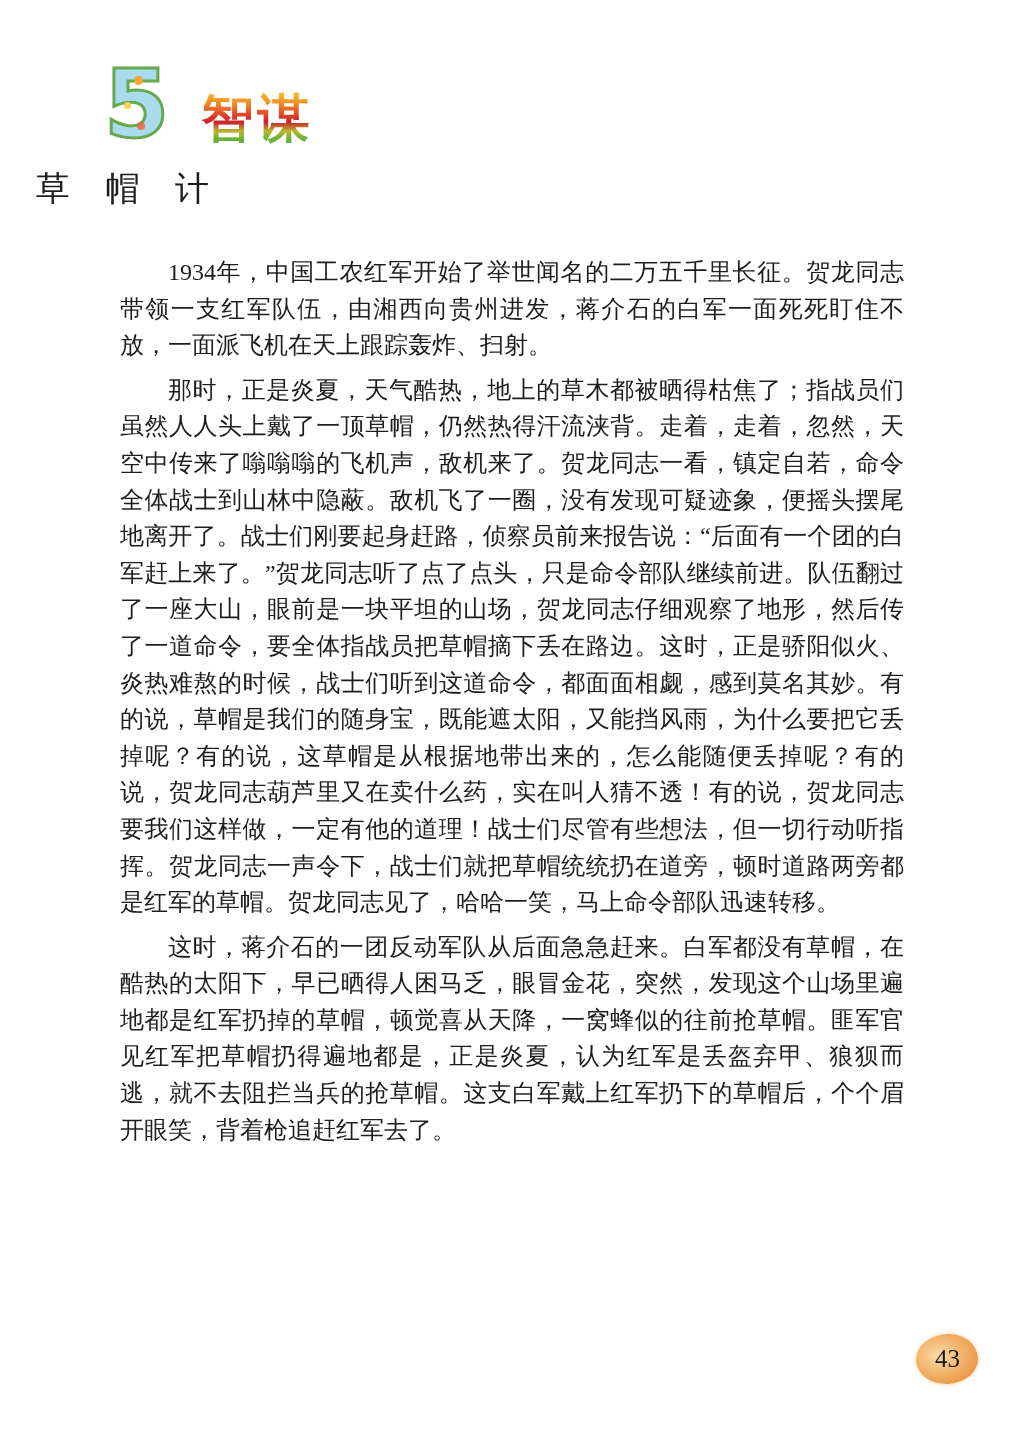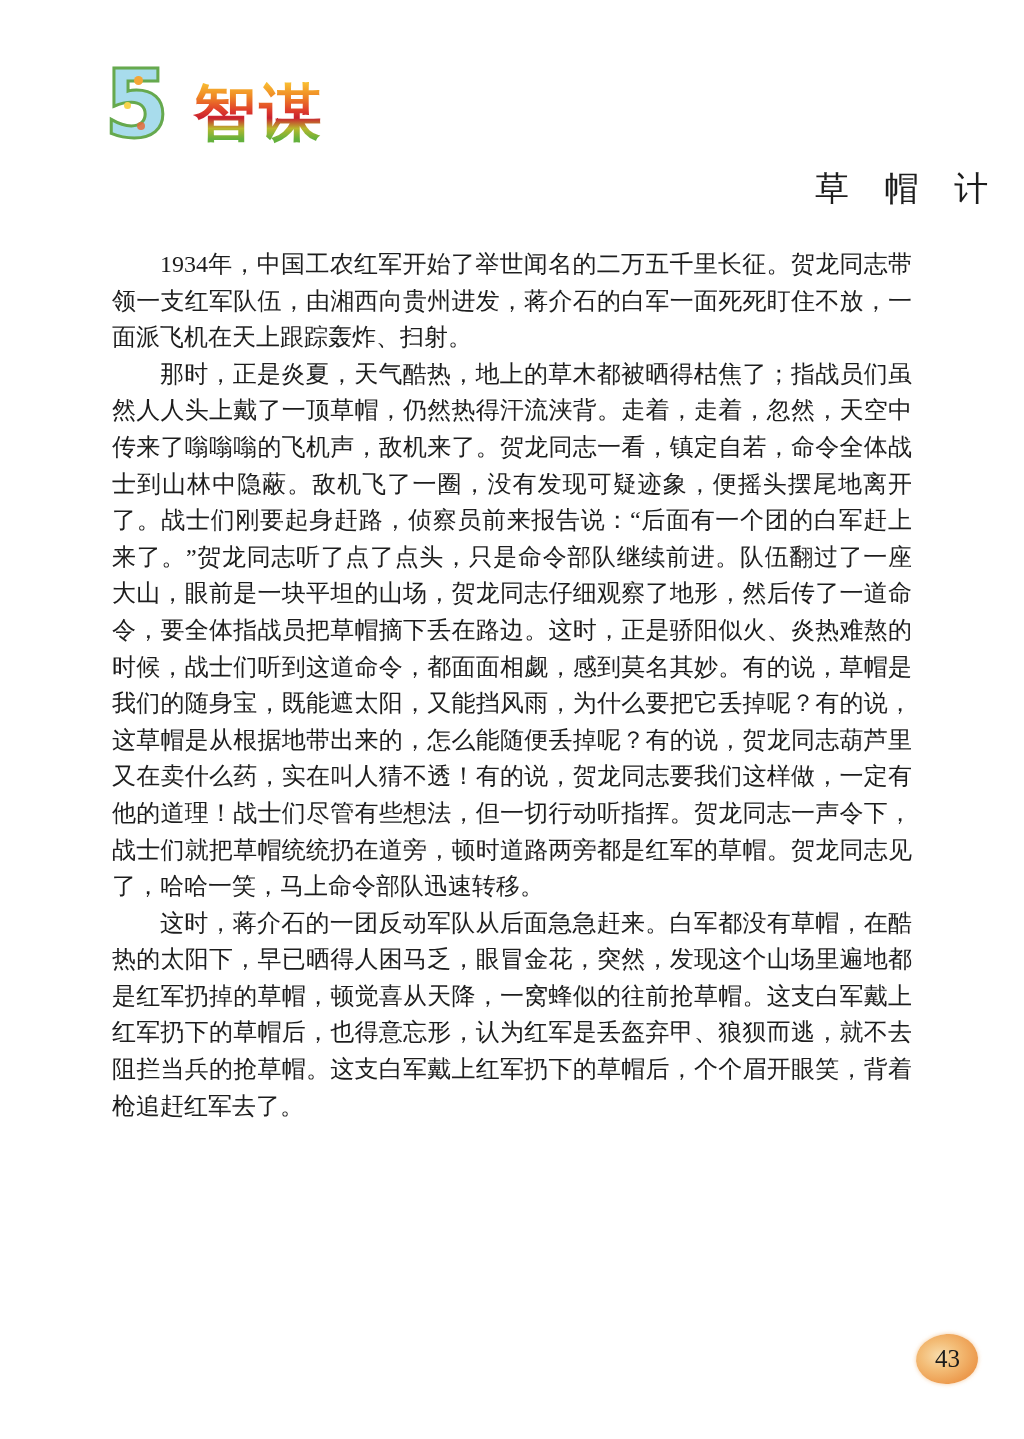--- a/index.html
+++ b/index.html
@@ -47,23 +47,23 @@
     position: absolute;
     border-radius: 50%;
     pointer-events: none;
   }
   .num-dot.d1 { width: 9px; height: 9px; left: 30px; top: 14px; background: #f4a636; }
   .num-dot.d2 { width: 7px; height: 7px; left: 20px; top: 40px; background: #f8d44c; }
   .num-dot.d3 { width: 8px; height: 8px; left: 33px; top: 60px; background: #e56a3a; opacity: .85; }
   .unit-title {
     font-family: Liberation Sans, sans-serif;
     font-weight: bold;
-    font-size: 62px;
+    font-size: 52px;
     line-height: 1;
-    margin-left: 24px;
+    margin-left: 32px;
     margin-bottom: 4px;
     letter-spacing: 4px;
     background: linear-gradient(180deg,
       var(--unit-title-gradient-top, #f9c133) 0%,
       #f08c26 22%,
       #e0402b 45%,
       var(--unit-title-gradient-middle, #c9202f) 58%,
       #b9b82e 75%,
       var(--unit-title-gradient-bottom, #64b13c) 92%);
     -webkit-background-clip: text;
@@ -72,42 +72,42 @@
     -webkit-text-fill-color: transparent;
   }
 
   
   .lesson-title {
     position: absolute;
     left: 0;
     right: 0;
     top: 167px;
     margin: 0;
-    text-align: right;
+    text-align: left;
     font-weight: normal;
     font-size: 34px;
     line-height: 44px;
     letter-spacing: 1.05em;
     padding-left: 1.05em; 
     color: var(--body-text, #1d1d1d);
   }
 
   
   .body-text {
     position: absolute;
     left: 112px;
     top: 246px;
     width: 800px;
     font-size: 24px;
     line-height: 36.6px;
     color: var(--body-text, #1d1d1d);
     text-align: justify;
   }
   .body-text p {
-    margin: 0;
+    margin: 8px;
     text-indent: 2em;
   }
 
   
   .page-badge {
     position: absolute;
     left: 916px;
     top: 1334px;
     width: 62px;
     height: 50px;
@@ -147,20 +147,20 @@
       <span class="num-dot d3"></span>
     </span>
     <span class="unit-title">智谋</span>
   </header>
 
   <h1 class="lesson-title">草帽计</h1>
 
   <article class="body-text">
     <p>1934年，中国工农红军开始了举世闻名的二万五千里长征。贺龙同志带领一支红军队伍，由湘西向贵州进发，蒋介石的白军一面死死盯住不放，一面派飞机在天上跟踪轰炸、扫射。</p>
     <p>那时，正是炎夏，天气酷热，地上的草木都被晒得枯焦了；指战员们虽然人人头上戴了一顶草帽，仍然热得汗流浃背。走着，走着，忽然，天空中传来了嗡嗡嗡的飞机声，敌机来了。贺龙同志一看，镇定自若，命令全体战士到山林中隐蔽。敌机飞了一圈，没有发现可疑迹象，便摇头摆尾地离开了。战士们刚要起身赶路，侦察员前来报告说：“后面有一个团的白军赶上来了。”贺龙同志听了点了点头，只是命令部队继续前进。队伍翻过了一座大山，眼前是一块平坦的山场，贺龙同志仔细观察了地形，然后传了一道命令，要全体指战员把草帽摘下丢在路边。这时，正是骄阳似火、炎热难熬的时候，战士们听到这道命令，都面面相觑，感到莫名其妙。有的说，草帽是我们的随身宝，既能遮太阳，又能挡风雨，为什么要把它丢掉呢？有的说，这草帽是从根据地带出来的，怎么能随便丢掉呢？有的说，贺龙同志葫芦里又在卖什么药，实在叫人猜不透！有的说，贺龙同志要我们这样做，一定有他的道理！战士们尽管有些想法，但一切行动听指挥。贺龙同志一声令下，战士们就把草帽统统扔在道旁，顿时道路两旁都是红军的草帽。贺龙同志见了，哈哈一笑，马上命令部队迅速转移。</p>
-    <p>这时，蒋介石的一团反动军队从后面急急赶来。白军都没有草帽，在酷热的太阳下，早已晒得人困马乏，眼冒金花，突然，发现这个山场里遍地都是红军扔掉的草帽，顿觉喜从天降，一窝蜂似的往前抢草帽。这支白军戴上红军扔下的草帽后，也得意忘形，认为红军是丢盔弃甲、狼狈而逃，就不去阻拦当兵的抢草帽。这支白军戴上红军扔下的草帽后，个个眉开眼笑，背着枪追赶红军去了。</p>
+    <p>这时，蒋介石的一团反动军队从后面急急赶来。白军都没有草帽，在酷热的太阳下，早已晒得人困马乏，眼冒金花，突然，发现这个山场里遍地都是红军扔掉的草帽，顿觉喜从天降，一窝蜂似的往前抢草帽。匪军官见红军把草帽扔得遍地都是，正是炎夏，认为红军是丢盔弃甲、狼狈而逃，就不去阻拦当兵的抢草帽。这支白军戴上红军扔下的草帽后，个个眉开眼笑，背着枪追赶红军去了。</p>
   </article>
 
   <div class="page-badge">
     <span>43</span>
   </div>
 
 </div>
 
 </body></html>

